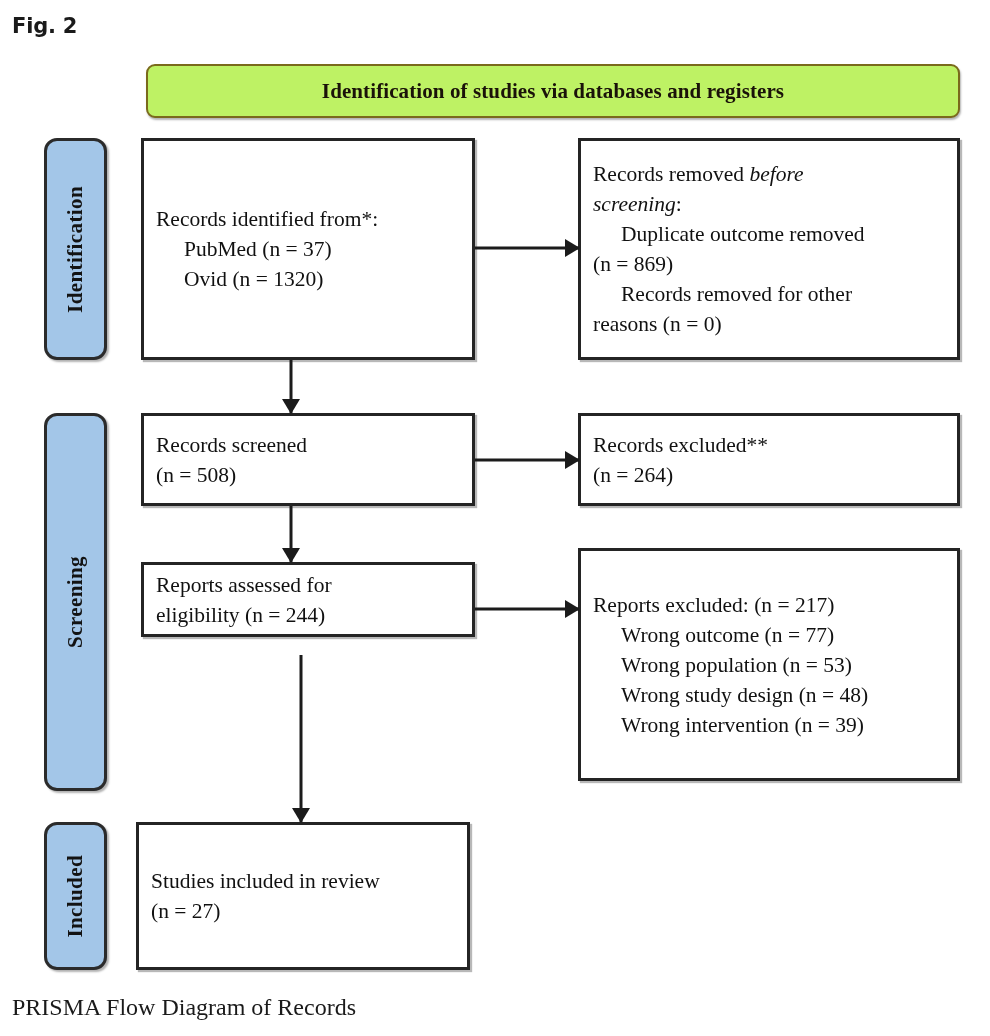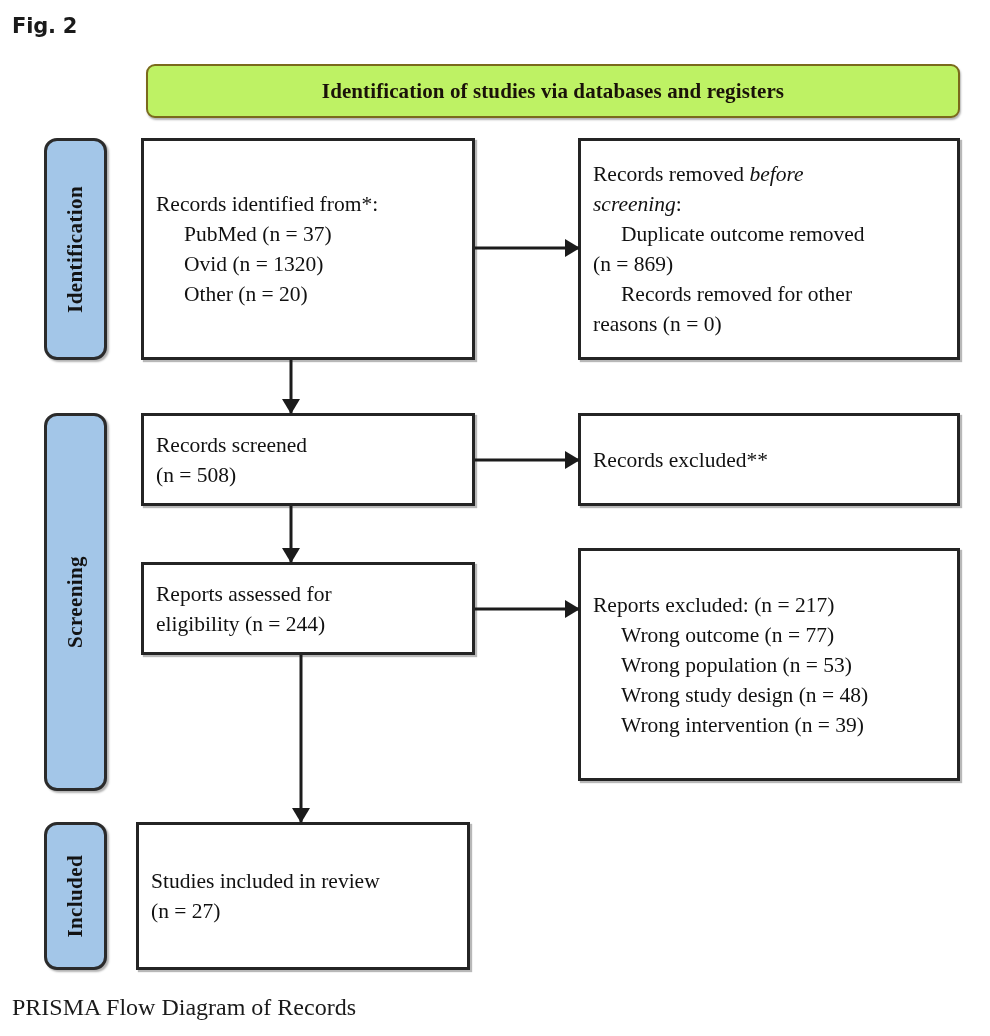--- a/index.html
+++ b/index.html
@@ -110,21 +110,21 @@
     color: #111111;
   }
   .line.indent { padding-left: 28px; }
   .line .ital { font-style: italic; }
 
   
   #box-identified   { left: 141px; top: 138px; width: 334px; height: 222px; }
   #box-removed      { left: 578px; top: 138px; width: 382px; height: 222px; }
   #box-screened     { left: 141px; top: 413px; width: 334px; height: 93px;  }
   #box-excluded     { left: 578px; top: 413px; width: 382px; height: 93px;  }
-  #box-eligibility  { left: 141px; top: 562px; width: 334px; height: 93px;  }
+  #box-eligibility  { left: 141px; top: 562px; width: 334px; height: 75px;  }
   #box-reports-excl { left: 578px; top: 548px; width: 382px; height: 233px; }
   #box-included     { left: 136px; top: 822px; width: 334px; height: 148px; }
 
   
   .arrow-h, .arrow-v { position: absolute; }
   .arrow-h .shaft {
     position: absolute;
     left: 0; top: 50%;
     height: 3px;
     width: 100%;
@@ -183,21 +183,20 @@
 </div>
 <div class="stage-tab" id="tab-included">
   <span class="vtext">Included</span>
 </div>
 
 <div class="flow-box" id="box-identified">
   <div class="box-body">
     <div class="line">Records identified from*:</div>
     <div class="line indent">PubMed (n = 37)</div>
     <div class="line indent">Ovid (n = 1320)</div>
-    <div class="line indent">Other (n = 20)</div>
   </div>
 </div>
 
 <div class="flow-box" id="box-removed">
   <div class="box-body">
     <div class="line"><span>Records removed </span><span class="ital">before</span></div>
     <div class="line"><span class="ital">screening</span><span>:</span></div>
     <div class="line indent">Duplicate outcome removed</div>
     <div class="line">(n = 869)</div>
     <div class="line indent">Records removed for other</div>
@@ -208,20 +207,21 @@
 <div class="flow-box" id="box-screened">
   <div class="box-body">
     <div class="line">Records screened</div>
     <div class="line">(n = 508)</div>
   </div>
 </div>
 
 <div class="flow-box" id="box-excluded">
   <div class="box-body">
     <div class="line">Records excluded**</div>
+    <div class="line">(n = 264)</div>
   </div>
 </div>
 
 <div class="flow-box" id="box-eligibility">
   <div class="box-body">
     <div class="line">Reports assessed for</div>
     <div class="line">eligibility (n = 244)</div>
   </div>
 </div>
 

